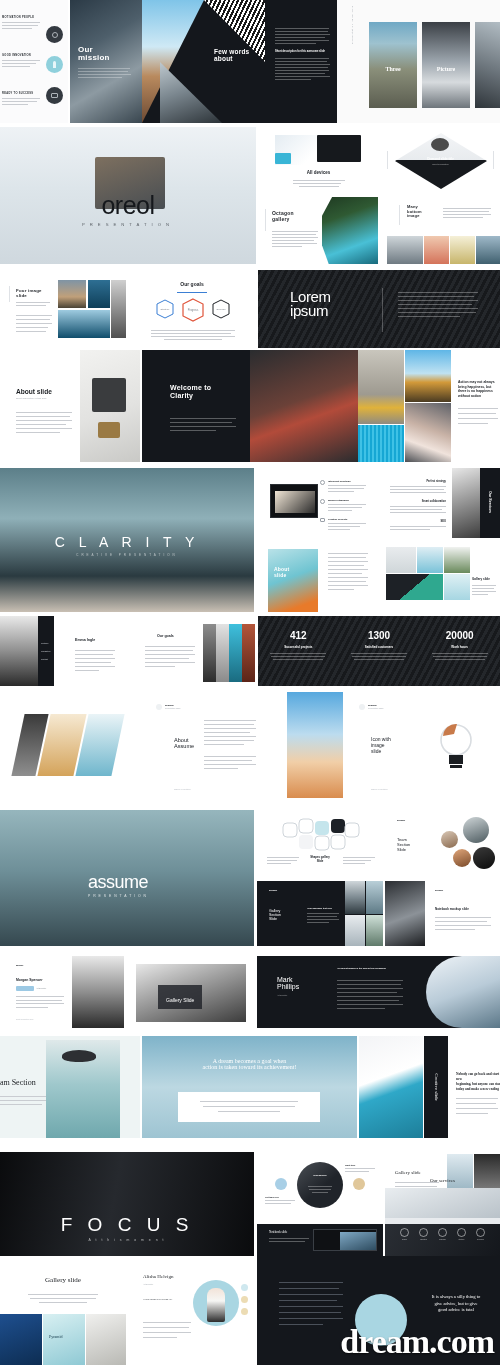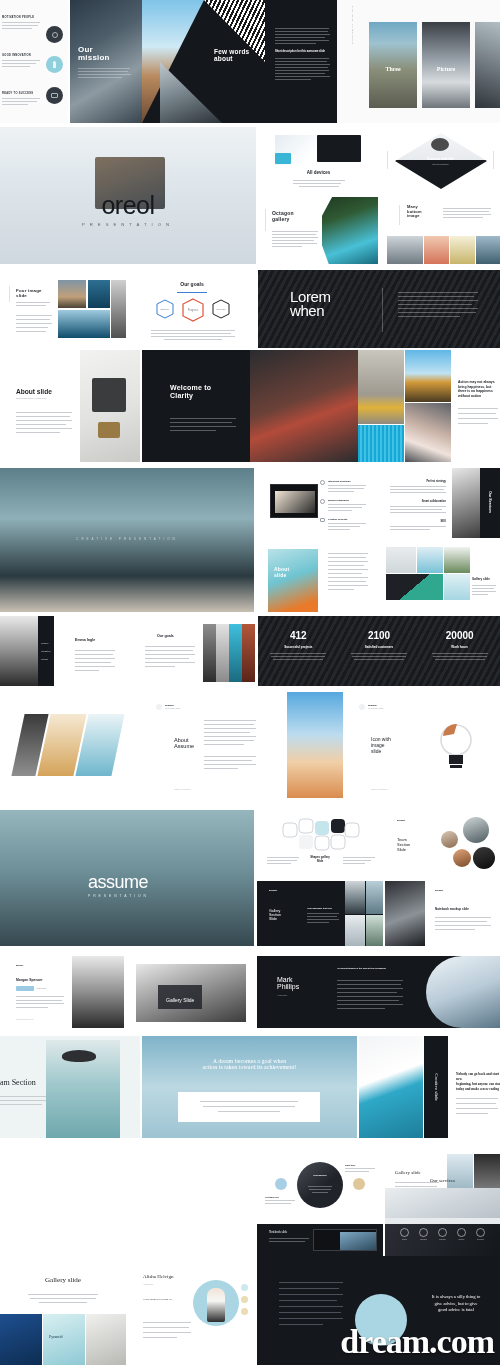--- a/index.html
+++ b/index.html
@@ -298,21 +298,21 @@
         <div class="ln" style="width:84px;"></div>
           <div class="ln" style="width:80px;"></div>
         <div class="ln" style="width:84px;"></div>
           <div class="ln" style="width:58px;margin:0 auto;"></div>
       </div>
     </div>
 
     <div class="sl ph p-texture" style="left:258px;top:4px;width:242px;height:78px;">
       <div style="position:absolute;left:32px;top:18px;color:#fff;">
         <div style="font-size:15px;font-weight:300;letter-spacing:-.4px;">Lorem</div>
-        <div style="font-size:15px;font-weight:300;letter-spacing:-.4px;margin-top:-3px;">when</div>
+        <div style="font-size:15px;font-weight:300;letter-spacing:-.4px;margin-top:-3px;">ipsum</div>
       </div>
       <div style="position:absolute;left:124px;top:18px;width:1px;height:44px;background:rgba(255,255,255,.25);"></div>
       <div class="lines" style="position:absolute;left:140px;top:22px;width:80px;gap:3px;">
         <div class="ln w" style="width:80px;"></div>
           <div class="ln w" style="width:76px;"></div>
           <div class="ln w" style="width:80px;"></div>
         <div class="ln w" style="width:74px;"></div>
           <div class="ln w" style="width:80px;"></div>
           <div class="ln w" style="width:78px;"></div>
         <div class="ln w" style="width:62px;"></div>
@@ -370,20 +370,21 @@
           <div class="ln" style="width:38px;"></div>
           <div class="ln" style="width:40px;"></div>
           <div class="ln" style="width:30px;"></div>
       </div>
     </div>
   </div>
 
   <div class="row" style="position:absolute;top:464px;left:0;height:148px;">
     <div class="sl ph p-girl" style="left:0;top:4px;width:254px;height:144px;">
       <div style="position:absolute;left:0;right:0;top:66px;text-align:center;">
+        <div style="font-size:14px;font-weight:300;letter-spacing:5px;color:#fff;">C L A R I T Y</div>
         <div style="font-size:3px;letter-spacing:3px;color:rgba(255,255,255,.6);margin-top:3px;">CREATIVE PRESENTATION</div>
       </div>
     </div>
 
     <div class="sl" style="left:258px;top:4px;width:119px;height:70px;">
       <div style="position:absolute;left:12px;top:16px;width:48px;height:34px;background:#0f1114;border:1.5px solid #2b2f34;">
         <div style="position:absolute;left:4px;top:6px;width:40px;height:22px;background:linear-gradient(135deg,#f1e6d6,#2a2a2a);"></div>
       </div>
       <div style="position:absolute;left:70px;top:12px;width:42px;">
         <div style="font-size:2.4px;font-weight:700;color:#20242a;">Intelligent solutions</div>
@@ -528,21 +529,21 @@
         <div style="flex:1;text-align:center;">
           <div style="font-size:10px;font-weight:700;color:#fff;">412</div>
           <div style="font-size:3px;font-weight:700;color:#fff;margin-top:4px;">Successful projects</div>
           <div class="lines" style="margin-top:4px;align-items:center;">
             <div class="ln w" style="width:56px;"></div>
               <div class="ln w" style="width:54px;"></div>
               <div class="ln w" style="width:50px;"></div>
           </div>
         </div>
         <div style="flex:1;text-align:center;">
-          <div style="font-size:10px;font-weight:700;color:#fff;">2100</div>
+          <div style="font-size:10px;font-weight:700;color:#fff;">1300</div>
           <div style="font-size:3px;font-weight:700;color:#fff;margin-top:4px;">Satisfied customers</div>
           <div class="lines" style="margin-top:4px;align-items:center;">
             <div class="ln w" style="width:56px;"></div>
               <div class="ln w" style="width:54px;"></div>
               <div class="ln w" style="width:50px;"></div>
           </div>
         </div>
         <div style="flex:1;text-align:center;">
           <div style="font-size:10px;font-weight:700;color:#fff;">20000</div>
           <div style="font-size:3px;font-weight:700;color:#fff;margin-top:4px;">Work hours</div>
@@ -781,20 +782,26 @@
       <div class="lines" style="position:absolute;left:6px;top:62px;width:42px;gap:4px;">
         <div class="ln" style="width:42px;"></div>
           <div class="ln" style="width:40px;"></div>
           <div class="ln" style="width:42px;"></div>
           <div class="ln" style="width:32px;"></div>
       </div>
     </div>
   </div>
 
   <div class="row" style="position:absolute;top:1152px;left:0;height:104px;">
+    <div class="sl ph p-focus" style="left:0;top:0;width:254px;height:104px;">
+      <div style="position:absolute;left:0;right:0;top:62px;text-align:center;">
+        <div style="font-size:19px;font-weight:300;color:#fff;letter-spacing:5px;">F O C U S</div>
+        <div style="font-size:3.4px;color:rgba(255,255,255,.65);letter-spacing:2px;margin-top:2px;">A t   t h i s   m o m e n t</div>
+      </div>
+    </div>
 
     <div class="sl" style="left:257px;top:0;width:126px;height:70px;">
       <div class="circle" style="position:absolute;left:40px;top:10px;width:46px;height:46px;background:linear-gradient(140deg,#4a4f55 0%,#20242a 55%);">
         <div class="lines" style="position:absolute;left:11px;top:24px;width:24px;gap:2px;align-items:center;">
           <div class="ln w" style="width:24px;"></div>
             <div class="ln w" style="width:22px;"></div>
             <div class="ln w" style="width:16px;"></div>
         </div>
       </div>
       <div style="position:absolute;left:40px;top:22px;right:40px;text-align:center;font-size:2.4px;font-weight:700;color:#fff;">Discussion</div>

